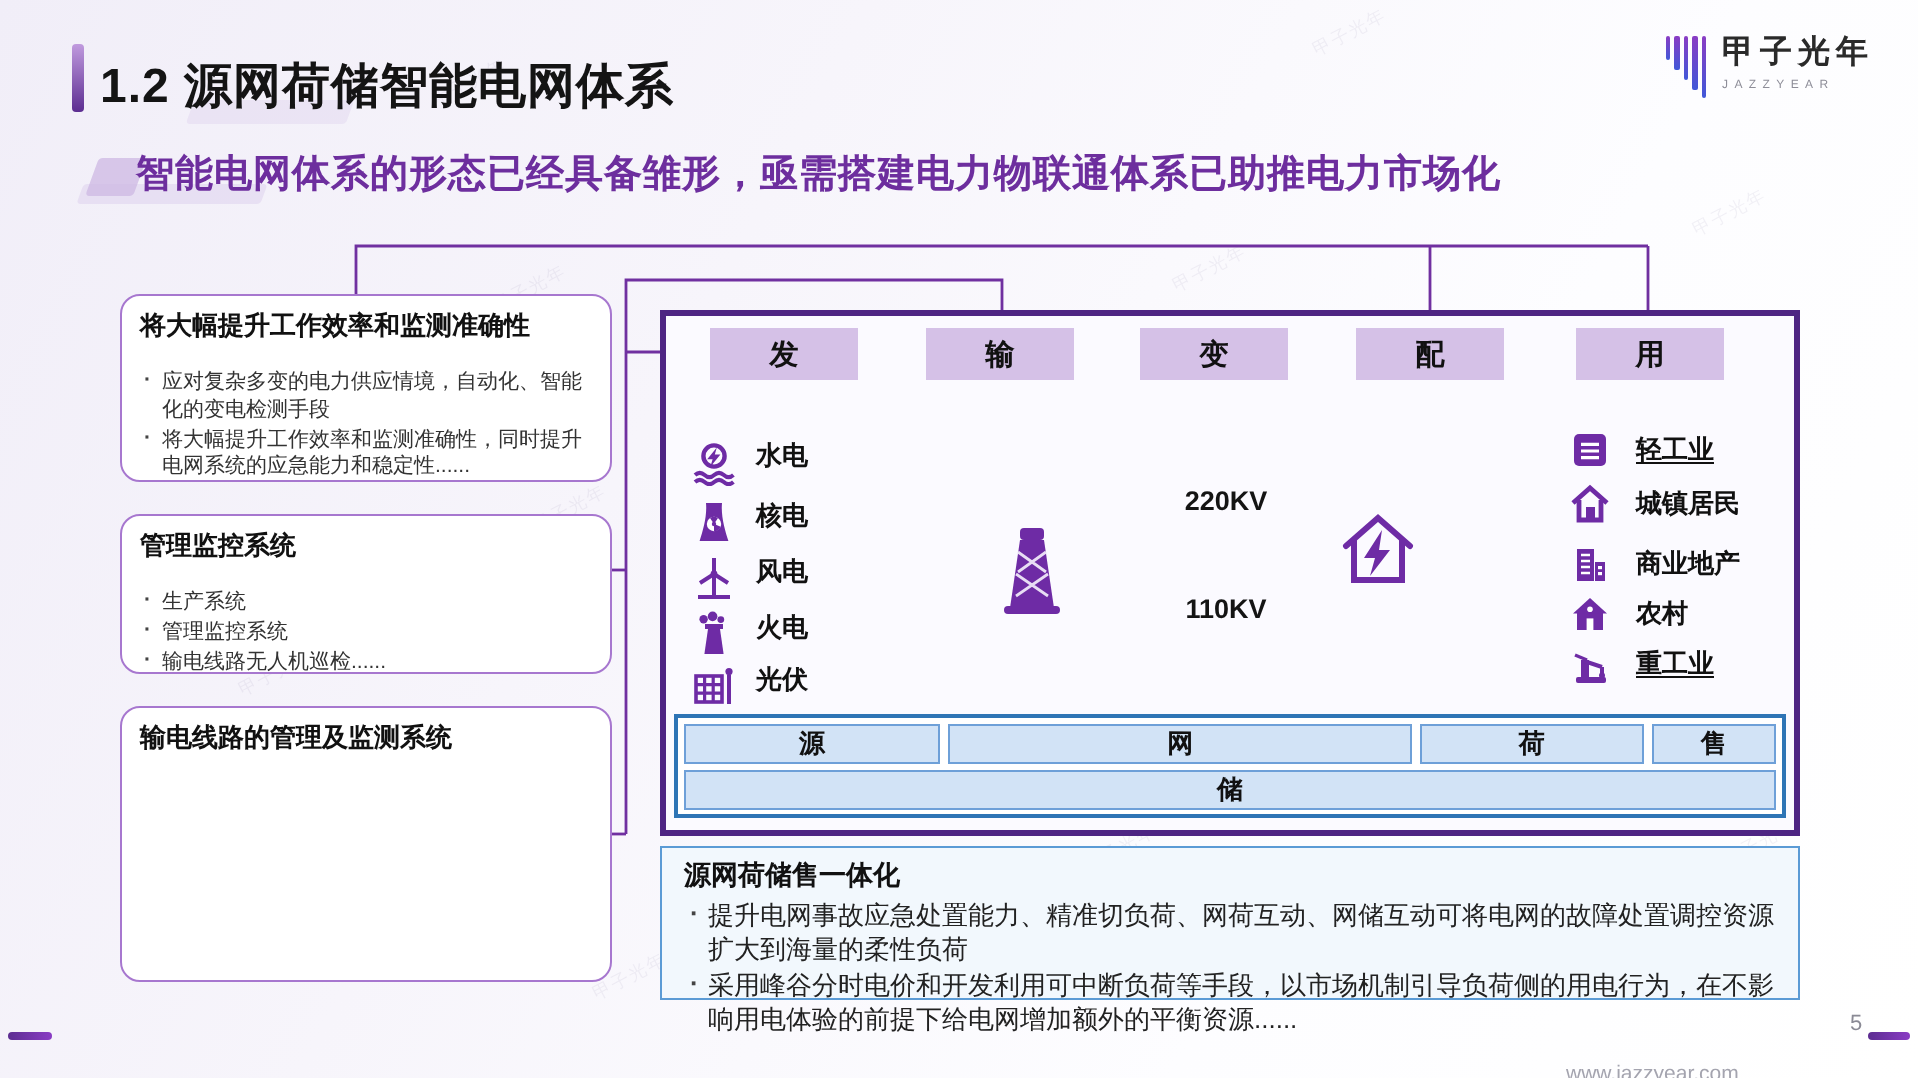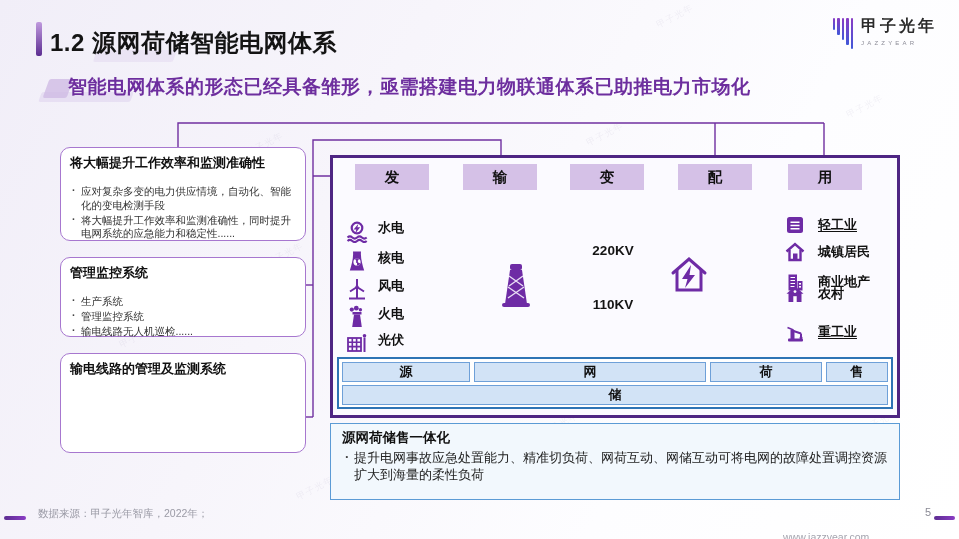--- a/index.html
+++ b/index.html
@@ -152,21 +152,21 @@
     </ul>
   </div>
   <div class="abs panel" style="left:60px;top:257px;width:246px;height:80px">
     <h3>管理监控系统</h3>
     <ul>
       <li>生产系统</li>
       <li>管理监控系统</li>
       <li>输电线路无人机巡检......</li>
     </ul>
   </div>
-  <div class="abs panel" style="left:60px;top:353px;width:246px;height:100px">
+  <div class="abs panel" style="left:60px;top:353px;width:246px;height:138px">
     <h3>输电线路的管理及监测系统</h3>
   </div>
 
   <div class="abs grid-frame"></div>
 
   <div class="abs stage-box" style="left:355px">发</div>
   <div class="abs stage-box" style="left:463px">输</div>
   <div class="abs stage-box" style="left:570px">变</div>
   <div class="abs stage-box" style="left:678px">配</div>
   <div class="abs stage-box" style="left:788px">用</div>
@@ -270,21 +270,21 @@
       <svg viewBox="0 0 22 22" width="22" height="22">
           <rect x="4.5" y="3.5" width="8.5" height="16" fill="#6e2ba5"></rect>
           <path d="M6.5,6.5 h4.5 M6.5,9.5 h4.5 M6.5,12.5 h4.5 M6.5,15.5 h4.5" stroke="#fff" stroke-width="1.2"></path>
           <rect x="13.5" y="10" width="5" height="9.5" fill="#6e2ba5"></rect>
           <rect x="15" y="12" width="2" height="1.6" fill="#fff"></rect>
           <rect x="15" y="15" width="2" height="1.6" fill="#fff"></rect>
         </svg>
     </span>
     <span class="lb">商业地产</span>
   </div>
-  <div class="abs con-row" style="top:282px">
+  <div class="abs con-row" style="top:295px">
     <span class="ic">
       <svg viewBox="0 0 22 22" width="22" height="22">
           <path d="M4.5,10 V19 H17.5 V10" fill="#6e2ba5"></path>
           <polygon points="2.5,10.8 11,3 19.5,10.8" fill="#6e2ba5"></polygon>
           <circle cx="11" cy="8.6" r="1.4" fill="#fff"></circle>
           <rect x="9.3" y="13.2" width="3.4" height="5.8" fill="#fff"></rect>
         </svg>
     </span>
     <span class="lb">农村</span>
   </div>
@@ -310,22 +310,22 @@
     </div>
     <div class="bz-row">
       <div class="bz-full">储</div>
     </div>
   </div>
 
   <div class="abs int-box">
     <h3>源网荷储售一体化</h3>
     <ul>
       <li>提升电网事故应急处置能力、精准切负荷、网荷互动、网储互动可将电网的故障处置调控资源扩大到海量的柔性负荷</li>
+      <li>采用峰谷分时电价和开发利用可中断负荷等手段，以市场机制引导负荷侧的用电行为，在不影响用电体验的前提下给电网增加额外的平衡资源......</li>
     </ul>
   </div>
 
   <div class="abs foot-dash" style="left:4px;width:22px"></div>
-  <div class="abs foot-src">数据来源：甲子光年智库，2022年；</div>
   <div class="abs foot-web">www.jazzyear.com</div>
   <div class="abs foot-page">5</div>
   <div class="abs foot-dash" style="left:934px;width:21px"></div>
 
 </div>
 
 </body></html>

